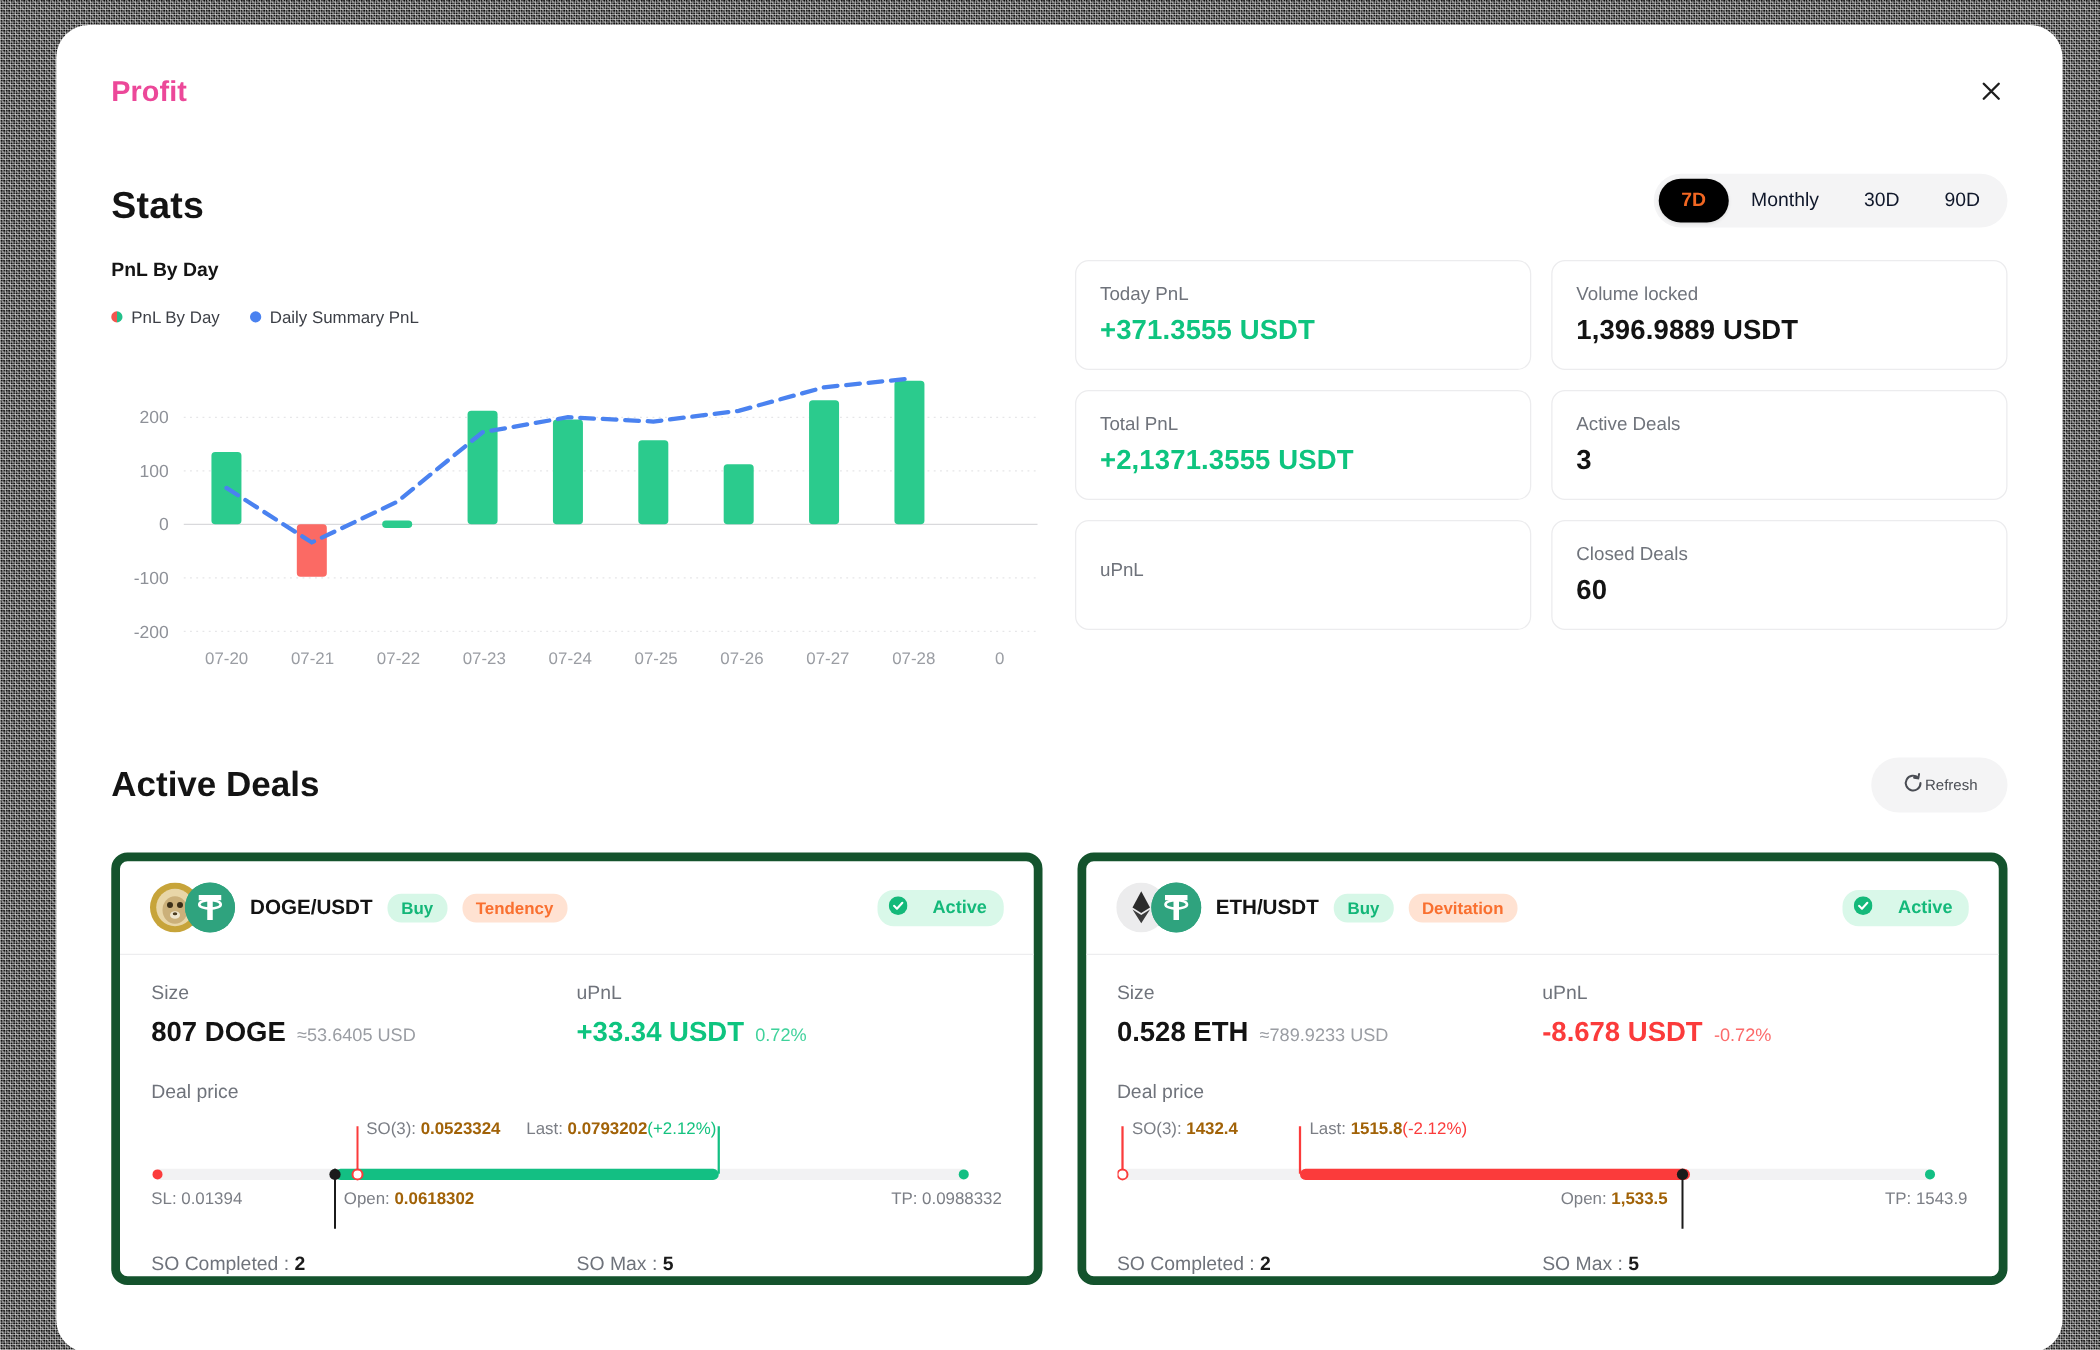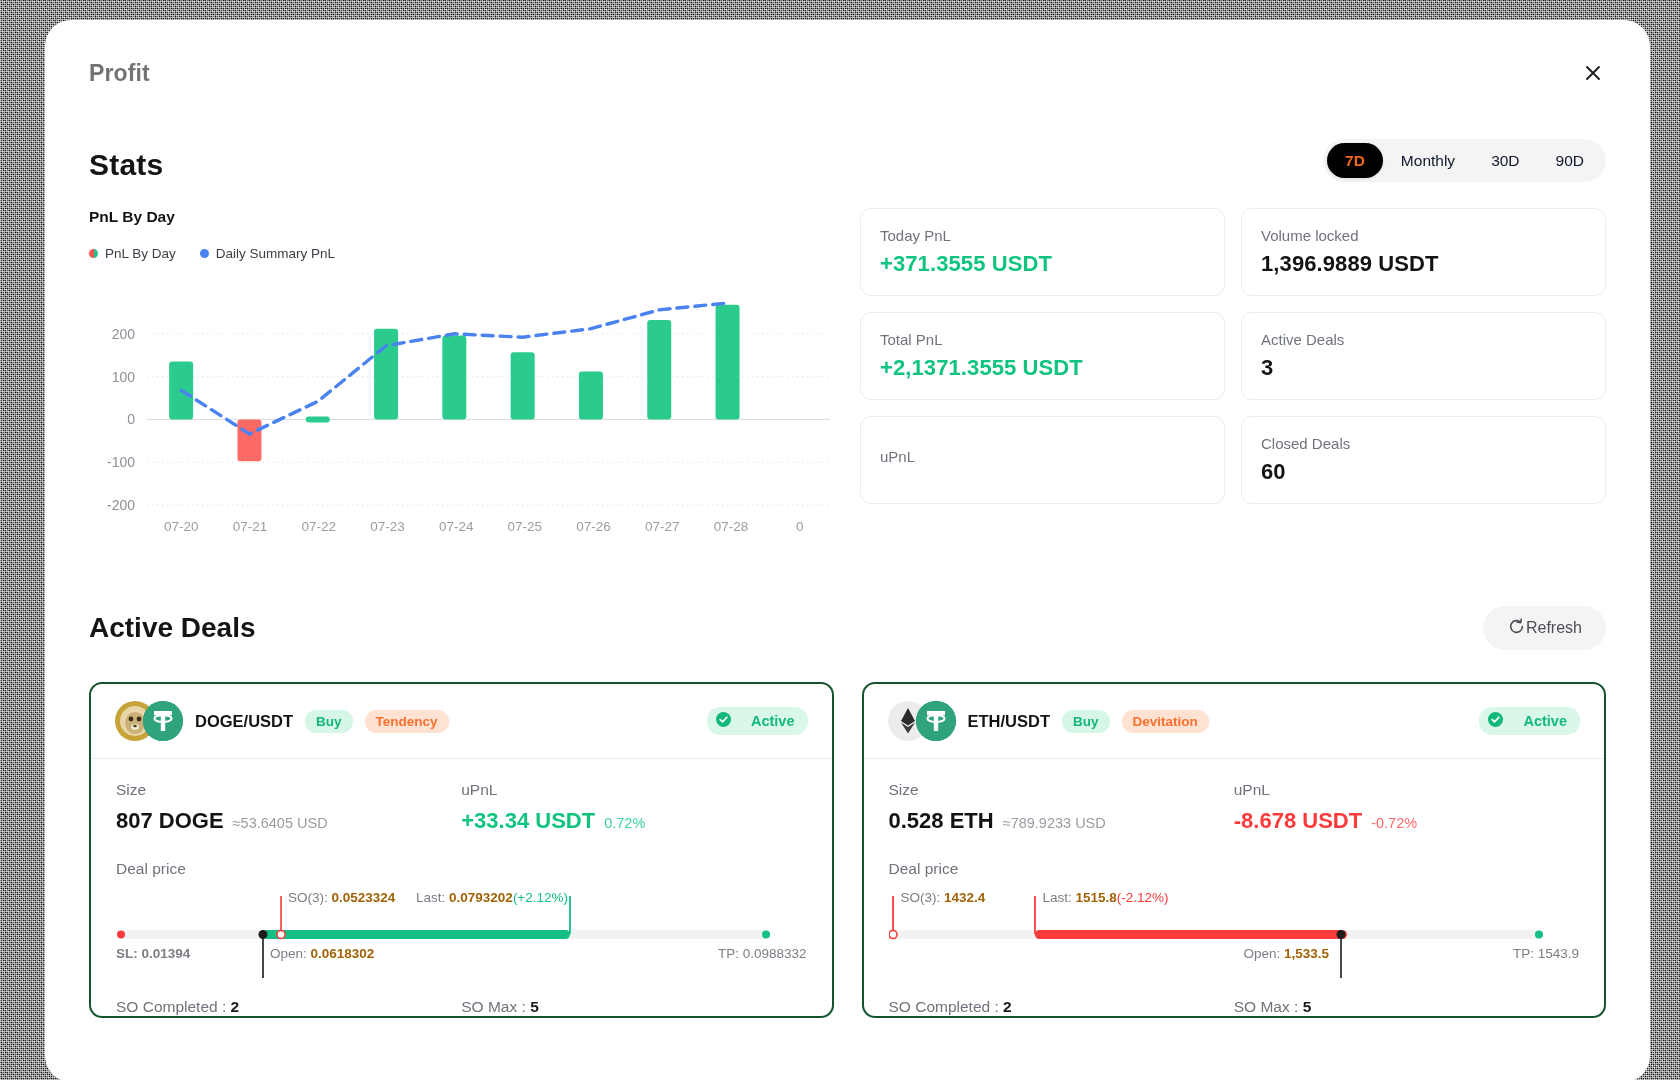--- a/index.html
+++ b/index.html
@@ -26,21 +26,21 @@
     background: #fff;
     border-radius: 26px;
     overflow: hidden;
   }
   
   .modal-header {
     position: relative;
     padding: 40px 44px 0 44px;
   }
   .modal-title {
-    font-size: 23px; font-weight: 700; color: #737373;
+    font-size: 23px; font-weight: 700; color: #ec4899;
     letter-spacing: .1px;
   }
   .close-btn {
     position: absolute; right: 40px; top: 36px;
     width: 34px; height: 34px;
     display: flex; align-items: center; justify-content: center;
     cursor: pointer; color: #1d1d1d;
   }
   .close-btn svg { width: 20px; height: 20px; }
 
@@ -112,30 +112,30 @@
   
   .deals-head {
     display: flex; align-items: center; justify-content: space-between;
     padding: 0 44px; margin-top: 72px;
   }
   .deals-title { font-size: 28px; font-weight: 700; color: #141414; }
   .refresh-btn {
     display: flex; align-items: center; 
     background: #f4f4f5; border-radius: 22px;
     height: 44px; padding: 0 24px;
-    font-size: 16px; color: #4a4d54; cursor: pointer; font-weight: 500;
+    font-size: 12px; color: #4a4d54; cursor: pointer; font-weight: 500;
   }
   .refresh-btn svg { width: 19px; height: 19px; }
 
   .deals-grid {
     display: grid; grid-template-columns: 1fr 1fr; gap: 28px;
     padding: 0 44px; margin-top: 32px;
   }
   .deal-card {
-    border: 2px solid #14532d; border-radius: 13px; overflow: hidden;
+    border: 7px solid #14532d; border-radius: 13px; overflow: hidden;
     background: #fff;
   }
   .deal-card-head {
     display: flex; align-items: center; gap: 12px;
     padding: 17px 24px; border-bottom: 1px solid #ededef;
   }
   .coin-pair { position: relative; width: 68px; height: 40px; flex: none; }
   .coin { position: absolute; top: 0; width: 40px; height: 40px; border-radius: 50%; }
   .coin.a { left: 0; }
   .coin.b { left: 28px; background: #2fa37e; }
@@ -376,21 +376,21 @@
             <circle cx="165" cy="48.5" r="4" fill="#fff" stroke="#fb3b3b" stroke-width="1.6"></circle>
             <circle cx="147" cy="48.5" r="4.5" fill="#1b1b1b"></circle>
             <circle cx="650" cy="48.5" r="4" fill="#13bf83"></circle>
           </svg>
           <div class="slider-txt" style="left:172px; top:4px;">
             <span>SO(3):</span> <b>0.0523324</b>
           </div>
           <div class="slider-txt" style="left:300px; top:4px;">
             <span>Last:</span> <b>0.0793202</b><span class="g">(+2.12%)</span>
           </div>
-          <div class="slider-txt" style="left:0px; top:60px;font-weight:bold;">SL: 0.01394</div>
+          <div class="slider-txt" style="left:0px; top:60px;">SL: 0.01394</div>
           <div class="slider-txt" style="left:154px; top:60px;">
             <span>Open:</span> <b>0.0618302</b>
           </div>
           <div class="slider-txt" style="right:0px; top:60px;">TP: 0.0988332</div>
         </div>
       </div>
 
       <div class="so-row">
         <div class="kv">
           <span>SO Completed :</span>

